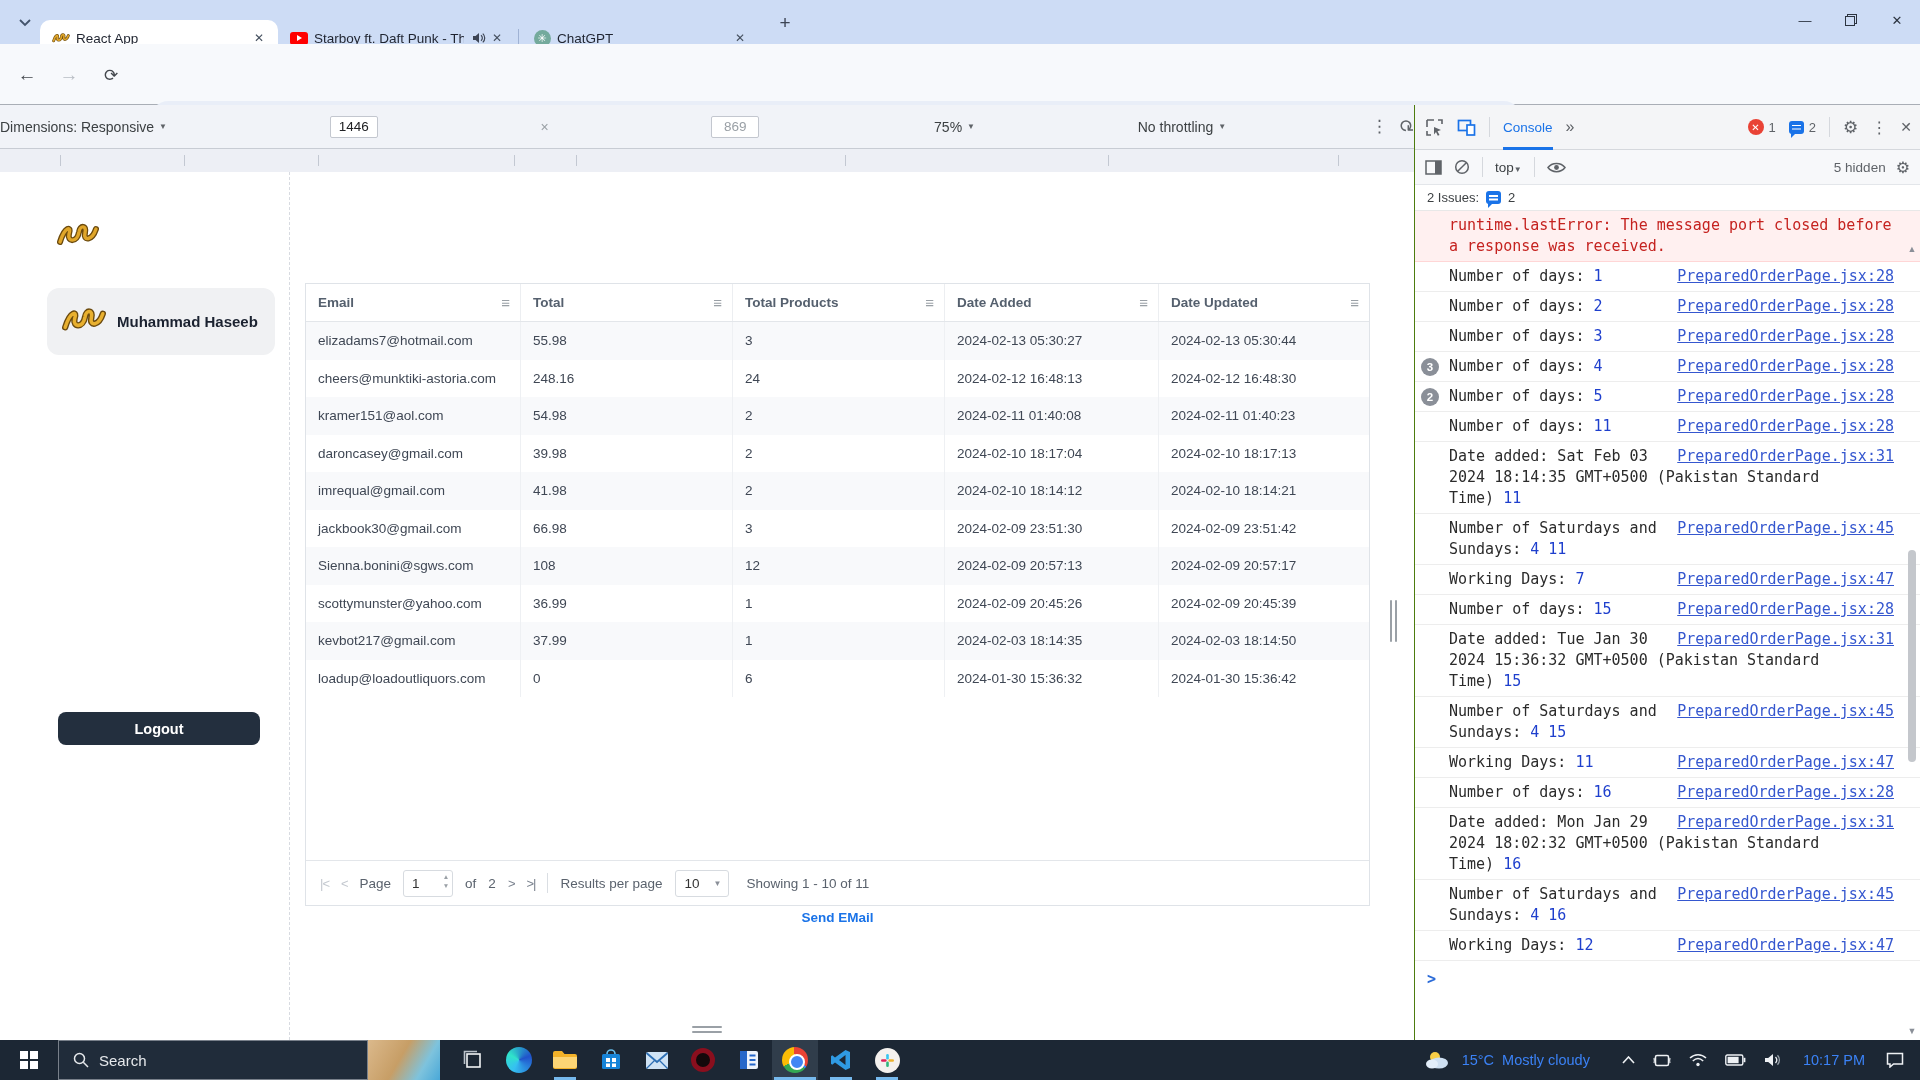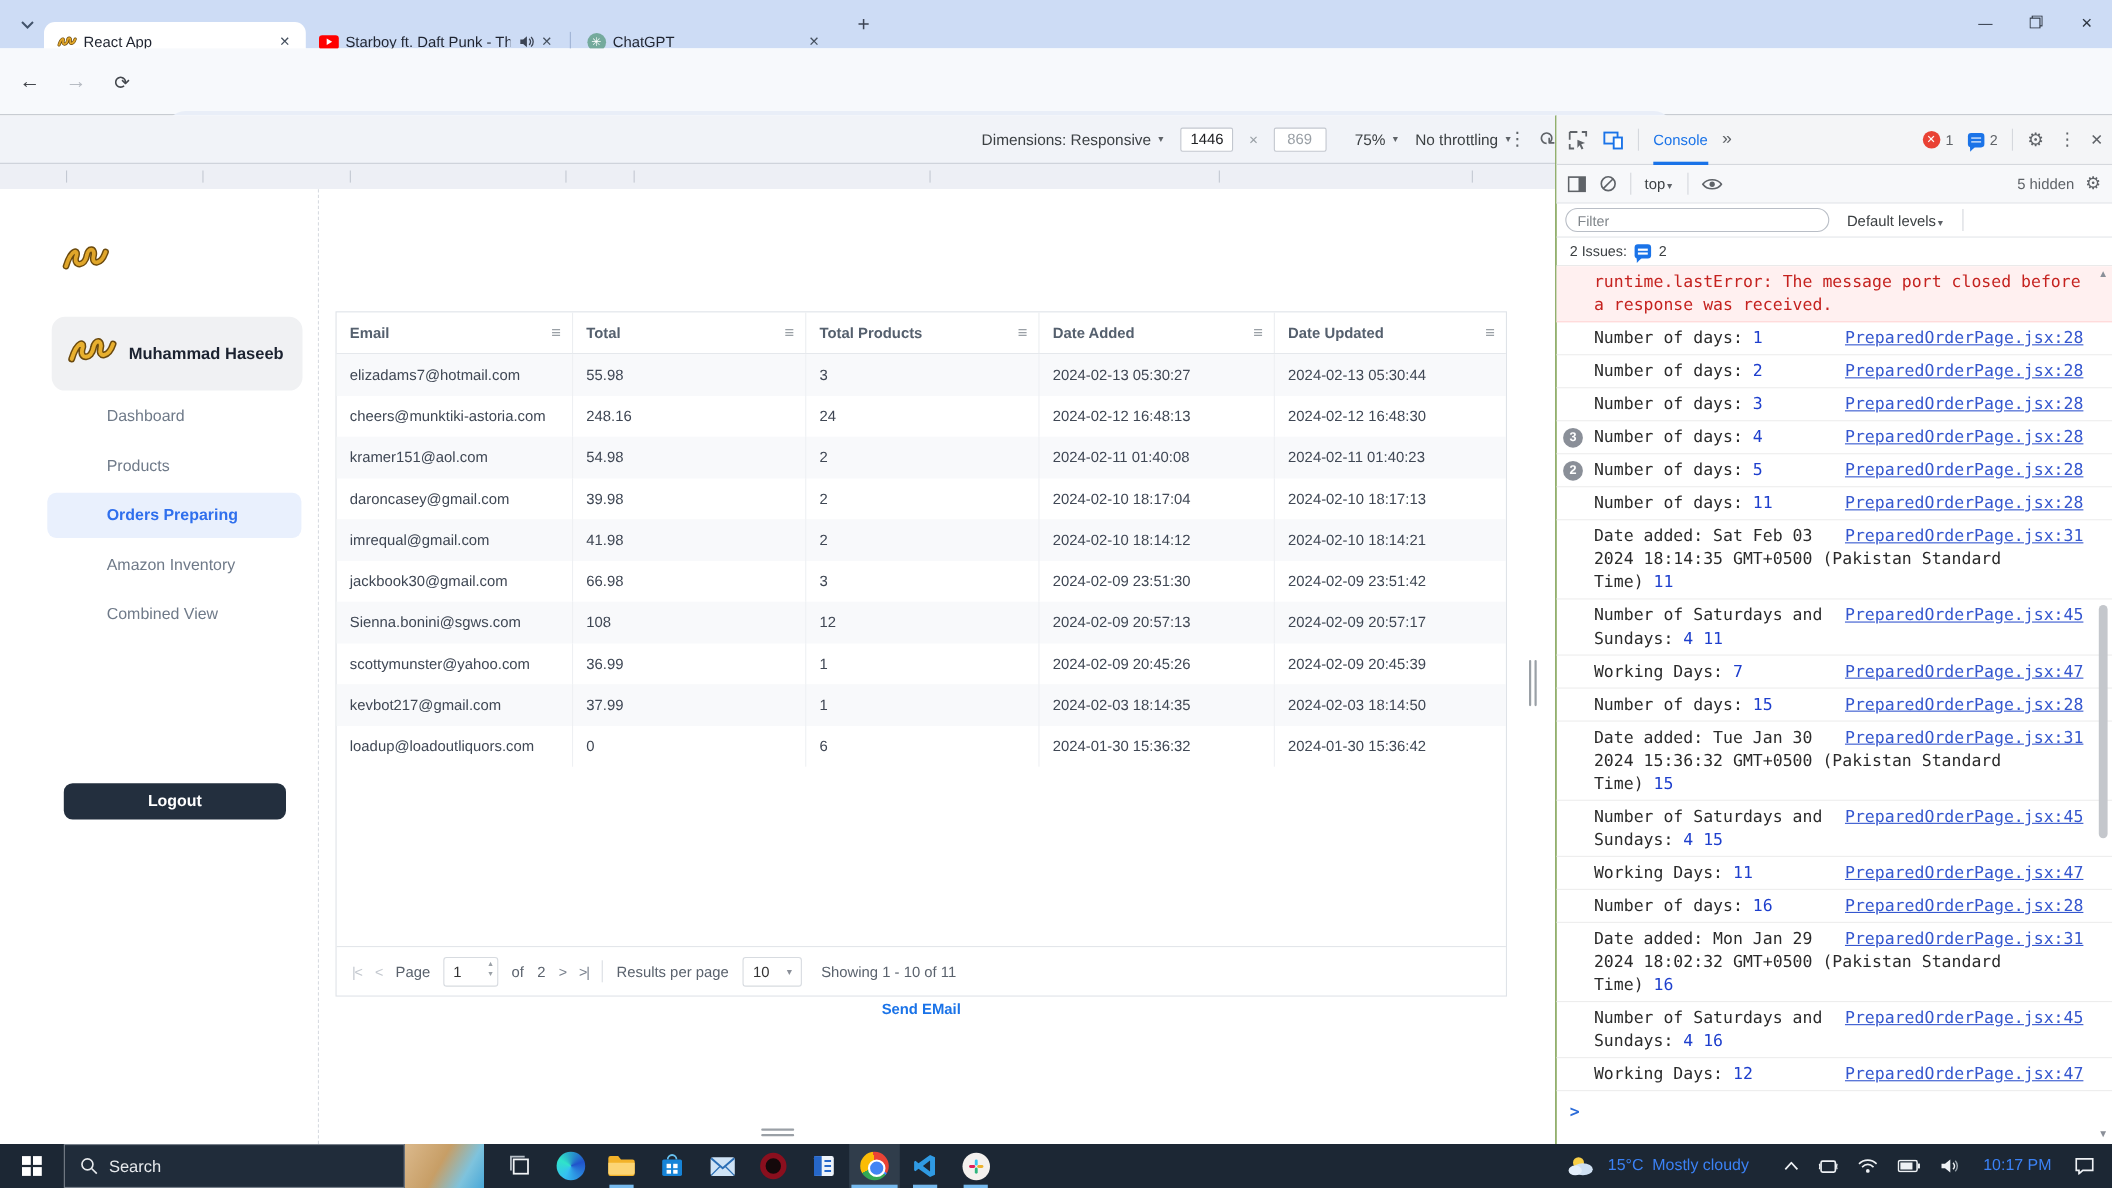--- a/index.html
+++ b/index.html
@@ -33,21 +33,21 @@
   .navbtn{position:absolute;top:18px;width:26px;height:26px;display:flex;align-items:center;justify-content:center;font-size:19px;color:#43474d;}
   .addr{position:absolute;left:150px;top:57px;width:1372px;height:37px;border-radius:19px;background:#e9eef8;
     display:flex;align-items:center;padding:0 14px;}
   .addr .url{font-size:14.5px;color:#20242c;margin-left:10px;flex:1;}
   .exts{position:absolute;right:22px;top:57px;height:37px;display:flex;align-items:center;gap:17px;}
   .ico{display:flex;align-items:center;justify-content:center;}
 
   
   .pageside{position:absolute;left:0;top:105px;width:1414px;height:935px;background:#fff;}
   .devicebar{position:relative;width:100%;height:44px;background:#f1f3f8;border-bottom:1px solid #c8ccd4;
-    display:flex;align-items:center;justify-content:flex-end;gap:14px;font-size:14px;color:#3c4043;}
+    display:flex;align-items:center;justify-content:space-between;gap:14px;font-size:14px;color:#3c4043;}
   .devicebar .dd{display:flex;align-items:center;gap:5px;}
   .caret{font-size:8px;color:#5f6368;}
   .dim-in{width:48px;height:22px;border:1px solid #c3c7cf;border-radius:2px;background:#fff;text-align:center;
     font-size:13.5px;color:#202124;font-family:"Liberation Sans",sans-serif;}
   .dim-in.gray{color:#9aa0a6;}
   .dkebab{position:absolute;right:26px;top:11px;color:#5f6368;font-size:17px;}
   .ruler{position:relative;width:100%;height:23px;background:#edeff5;}
   .ruler i{position:absolute;top:6px;width:1px;height:11px;background:#c3c8d2;}
 
   
@@ -309,27 +309,20 @@
       <div class="usercard">
         <span>
           <svg width="46" height="34" viewBox="0 0 44 30">
             <path d="M4 22 C9 6 16 6 13 14 C11 22 21 23 23 12 C24 5 31 5 29 13 C27 21 36 21 40 9" fill="none" stroke="#6b4a0e" stroke-width="6" stroke-linecap="round"></path>
             <path d="M4 22 C9 6 16 6 13 14 C11 22 21 23 23 12 C24 5 31 5 29 13 C27 21 36 21 40 9" fill="none" stroke="#e8b02f" stroke-width="3.4" stroke-linecap="round"></path>
           </svg>
         </span>
         <span class="uname">Muhammad Haseeb</span>
       </div>
 
-      <div class="nav" id="sideNav">
-          <div class="navitem">Dashboard</div>
-          <div class="navitem">Products</div>
-          <div class="navitem active">Orders Preparing</div>
-          <div class="navitem">Amazon Inventory</div>
-          <div class="navitem">Combined View</div>
-        </div>
 
       <div class="logout">Logout</div>
 
       <div class="gridcard">
         <div class="ghead" id="gridHead">
             <div class="gh" style="width: 215px;">
               <span>Email</span>
               <span class="burger">≡</span>
             </div>
             <div class="gh" style="width: 212px;">
@@ -512,27 +505,20 @@
         <svg width="19" height="13" viewBox="0 0 19 13">
             <path d="M1 6.5 C5 1 14 1 18 6.5 C14 12 5 12 1 6.5 Z" fill="none" stroke="#5f6368" stroke-width="1.5"></path>
             <circle cx="9.5" cy="6.5" r="2.4" fill="#5f6368"></circle>
           </svg>
       </span>
       <span class="dhide">
         <span>5 hidden</span>
         <span class="dticon" style="font-size:16px;">⚙</span>
       </span>
     </div>
-    <div class="dt3">
-      <input class="filterin" placeholder="Filter" style="">
-      <span class="dd">
-        <span>Default levels</span><span class="caret">▼</span>
-      </span>
-      <span class="dsep"></span>
-    </div>
     <div class="dtissues">
       <span>2 Issues:</span>
       <span class="msgbub"></span>
       <span>2</span>
     </div>
     <div id="console">
         <div class="msg error"><span class="t">runtime.lastError: The message port closed before a response was received.</span></div>
         <div class="msg"><a class="lnk">PreparedOrderPage.jsx:28</a><span class="t">Number of days:</span><span class="n">1</span></div>
         <div class="msg"><a class="lnk">PreparedOrderPage.jsx:28</a><span class="t">Number of days:</span><span class="n">2</span></div>
         <div class="msg"><a class="lnk">PreparedOrderPage.jsx:28</a><span class="t">Number of days:</span><span class="n">3</span></div>

